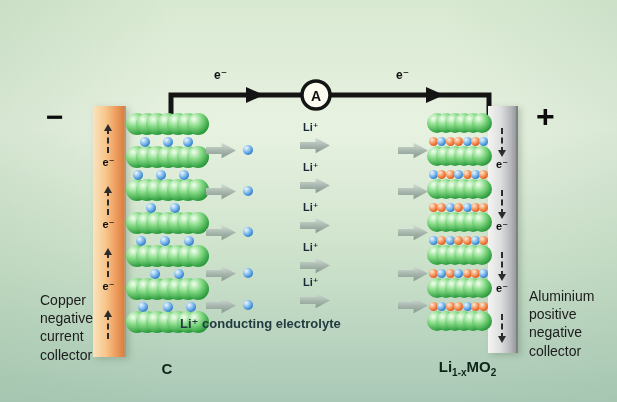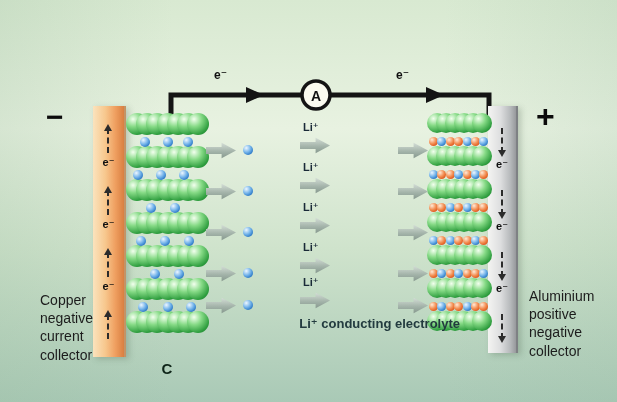--- a/index.html
+++ b/index.html
@@ -28,21 +28,21 @@
   .arrow3d{position:absolute;width:30px;height:17px;z-index:3;
     background:linear-gradient(180deg,#d8e1da,#a4b4aa 55%,#84968c);
     clip-path:polygon(0 30%,52% 30%,52% 4%,100% 50%,52% 96%,52% 70%,0 70%);
     filter:drop-shadow(1px 1px 1px rgba(40,60,45,.45));}
   .li-label{position:absolute;font-size:11px;font-weight:bold;color:#1a2a38;z-index:4;}
   .dash-arrow{position:absolute;width:0;border-left:2px dashed #2b2b2b;z-index:3;}
   .dash-arrow.up::before{content:"";position:absolute;top:-8px;left:-5px;width:0;height:0;
     border:4px solid transparent;border-bottom:7px solid #2b2b2b;}
   .dash-arrow.down::after{content:"";position:absolute;bottom:-8px;left:-5px;width:0;height:0;
     border:4px solid transparent;border-top:7px solid #2b2b2b;}
-  #electrolyte-label{left:180px;top:316px;width:280px;text-align:right;font-size:13px;font-weight:600;color:#233b3f;z-index:4;}
+  #electrolyte-label{left:180px;top:316px;width:280px;text-align:left;font-size:13px;font-weight:600;color:#233b3f;z-index:4;}
   .bottom-label{font-size:15px;font-weight:bold;color:#0e2418;z-index:4;}
   .bottom-label sub{font-size:10px;}
   .caption{font-size:14px;color:#1c1c1c;line-height:1.3;white-space:pre-line;z-index:4;}
 </style>
 </head>
 <body>
 
 <div id="stage">
 
 
@@ -68,20 +68,21 @@
   <div class="abs bar-e" style="left:93px;top:280px;width:31px;">e⁻</div>
 
   <div class="abs bar-e" style="left:488px;top:158px;width:28px;">e⁻</div>
   <div class="abs bar-e" style="left:488px;top:220px;width:28px;">e⁻</div>
   <div class="abs bar-e" style="left:488px;top:282px;width:28px;">e⁻</div>
 
   <div id="electrolyte-label" class="abs">Li⁺ conducting electrolyte</div>
 
   <div class="abs bottom-label" style="left:126px;top:360px;width:82px;text-align:center;">C</div>
 
+  <div class="abs bottom-label" style="left:415px;top:358px;width:105px;text-align:center;"><span>Li</span><sub>1-x</sub><span>MO</span><sub>2</sub></div>
 
   <div class="abs caption" style="left:40px;top:291px;">Copper
 negative
 current
 collector</div>
   <div class="abs caption" style="left:529px;top:287px;">Aluminium
 positive
 negative
 collector</div>
 

